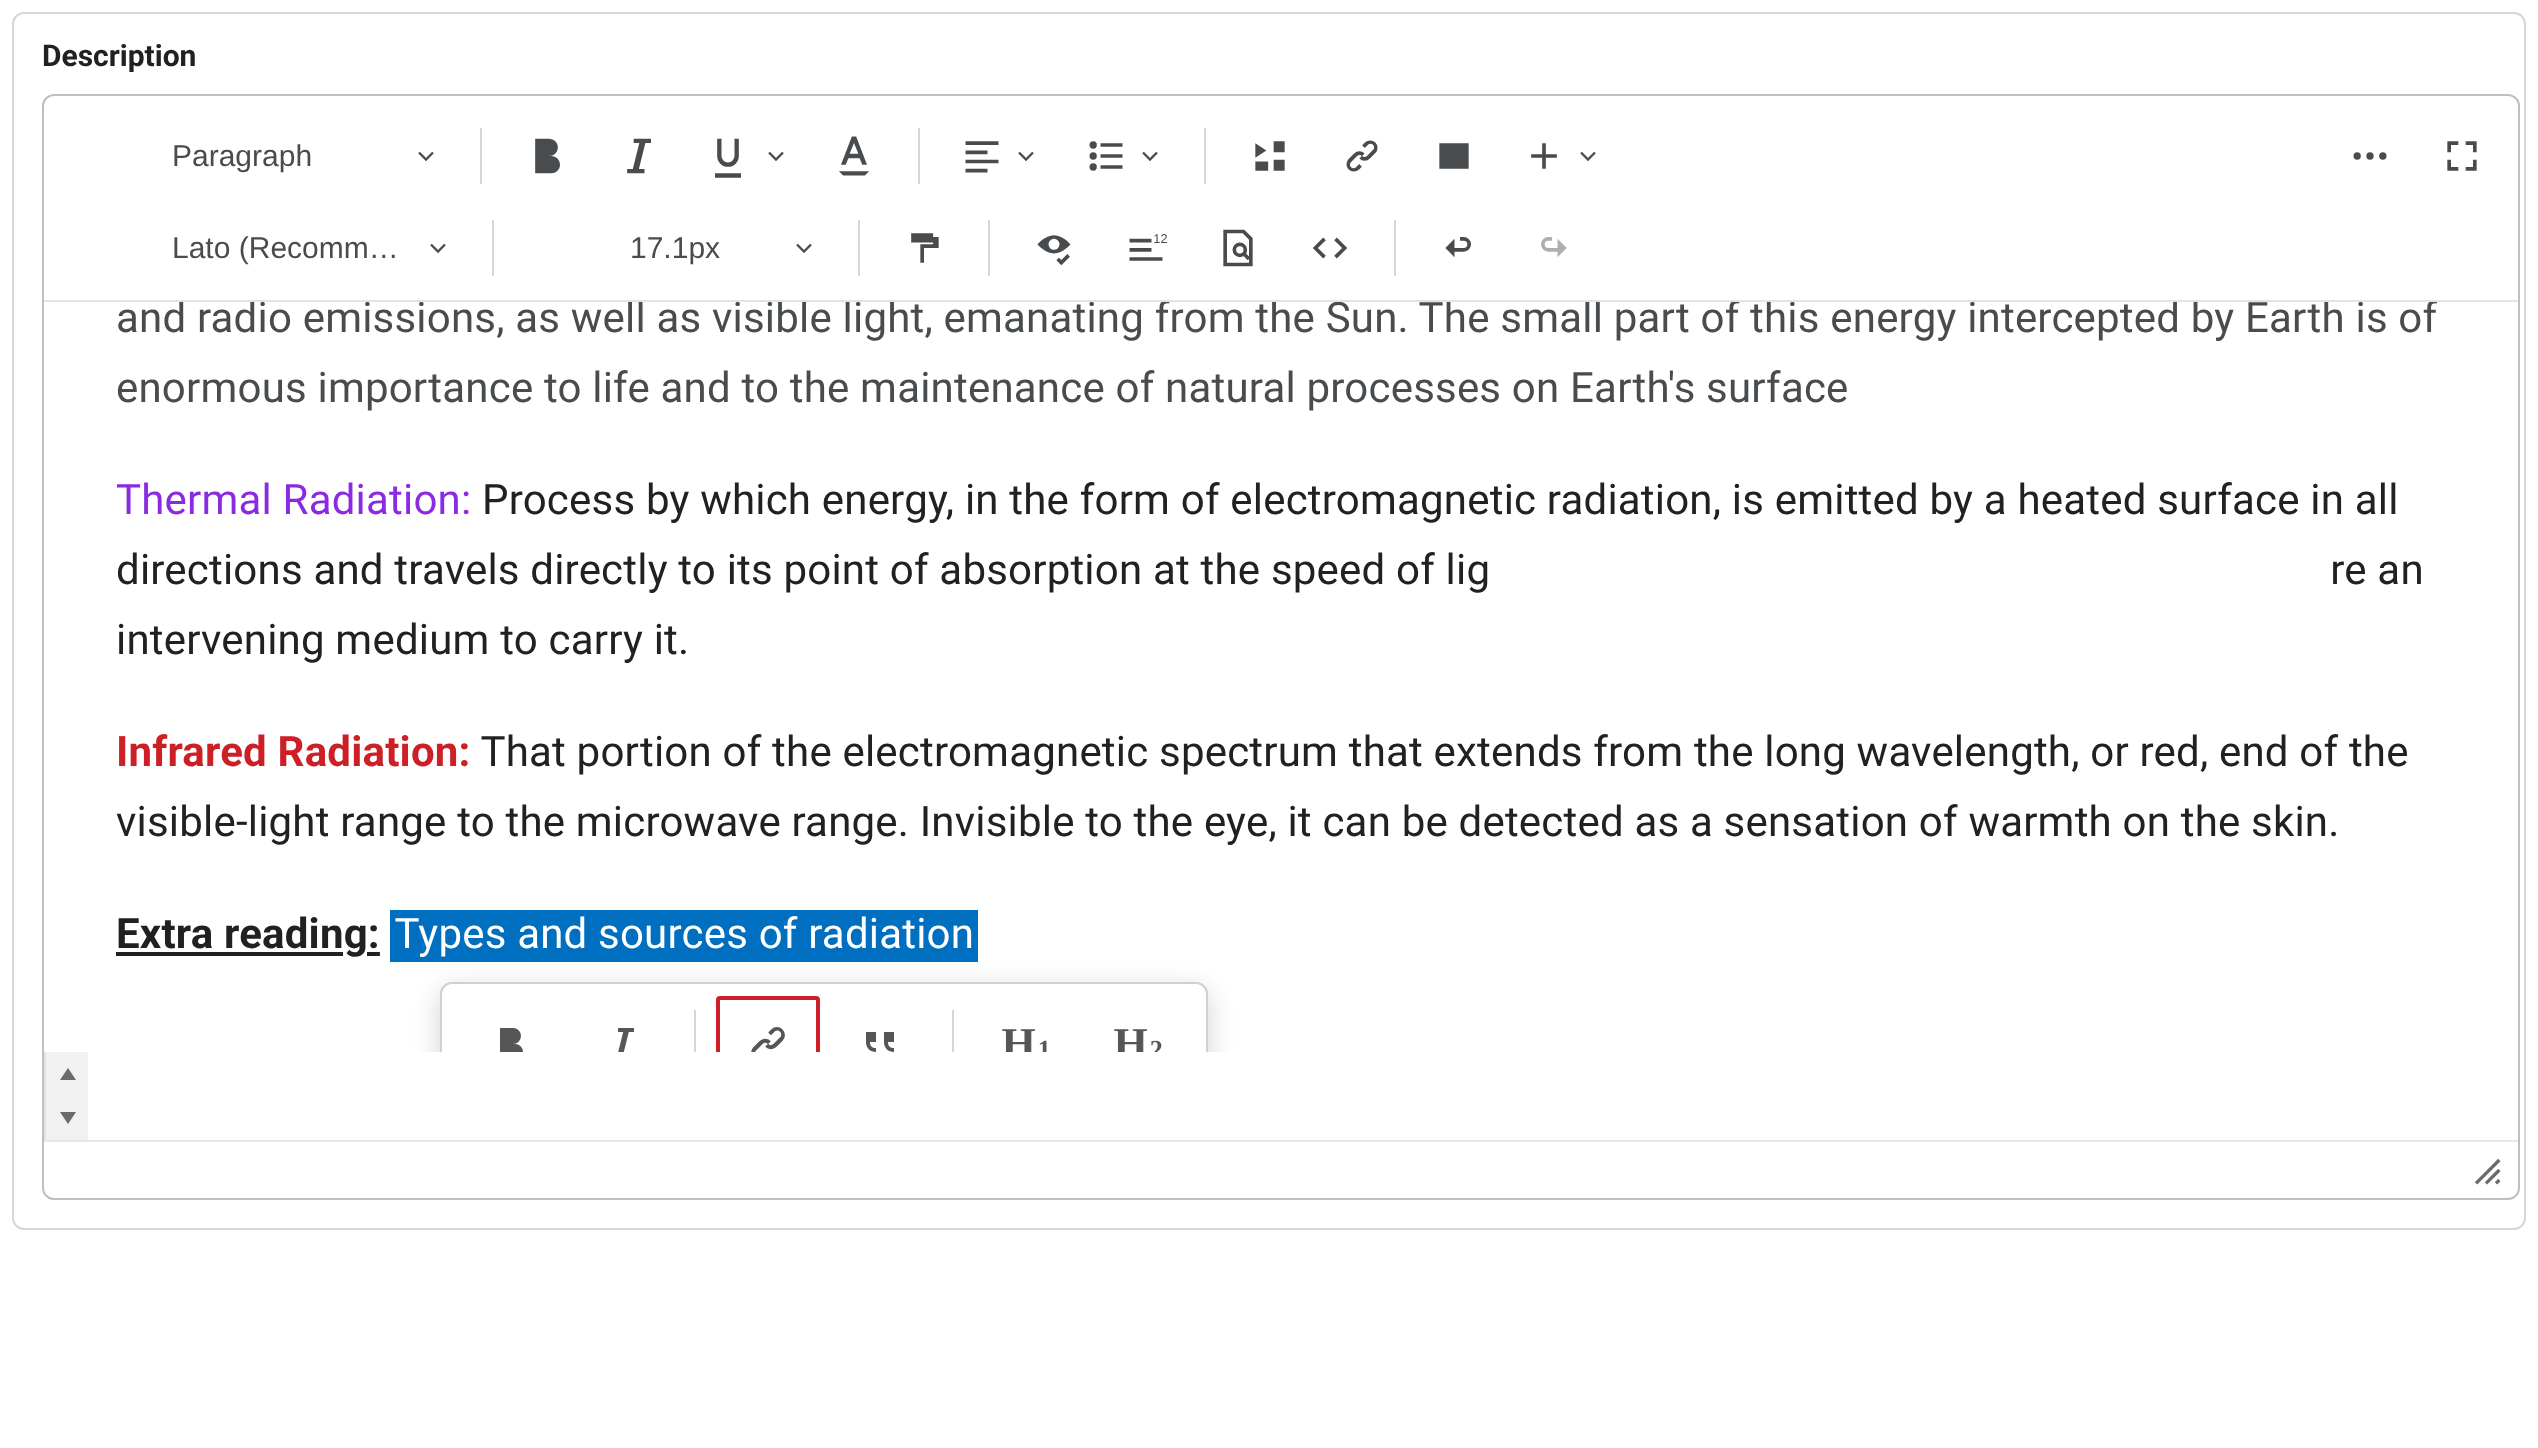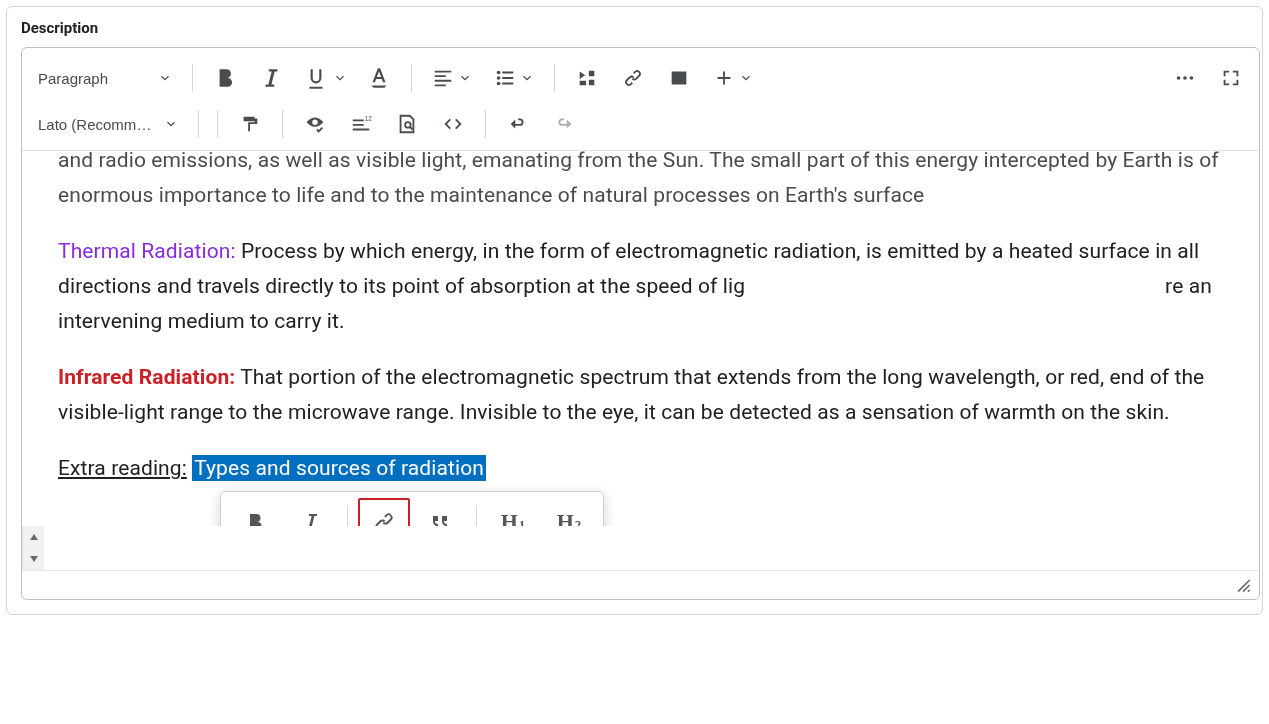--- a/index.html
+++ b/index.html
@@ -48,20 +48,21 @@
   color: #494c4e;
   cursor: pointer;
   height: 36px;
 }
 .tb-btn { width: 40px; }
 .tb-select {
   padding: 0 8px;
   gap: 8px;
   font-size: 15px;
   color: #494c4e;
+  margin-left: 48px;
 }
 .tb-select.wide { min-width: 150px; justify-content: space-between; }
 .tb-select.med  { min-width: 110px; justify-content: space-between; }
 .chev { width: 14px; height: 14px; flex-shrink: 0; }
 .sep {
   width: 1px;
   height: 28px;
   background: #d6d6d6;
   margin: 0 6px;
 }
@@ -85,21 +86,21 @@
   overflow: hidden;
   position: relative;
 }
 .content p { margin-bottom: 22px; }
 .partial-top {
   margin-top: -22px; 
   color: #494c4e;
 }
 .hdr-red { color: #cd2026; font-weight: 700; }
 .hdr-purple { color: #8a2be2; }
-.extra-label { font-weight: 400; text-decoration: underline; }
+.extra-label { font-weight: 700; text-decoration: underline; }
 .selected {
   background: #006fbf;
   color: #fff;
   padding: 1px 2px;
 }
 
 .scrollbar {
   width: 22px;
   background: #f1f1f1;
   border-left: 1px solid #e3e3e3;
@@ -286,20 +287,26 @@
       </div>
 
       <div class="tb-row">
         <button class="tb-select wide">
           <span class="trunc">Lato (Recommended)</span>
           <svg class="chev" viewBox="0 0 24 24">
               <path d="M6 9l6 6 6-6" fill="none" stroke="#494c4e" stroke-width="2"></path>
             </svg>
         </button>
         <div class="sep"></div>
+        <button class="tb-select med">
+          <span>17.1px</span>
+          <svg class="chev" viewBox="0 0 24 24">
+              <path d="M6 9l6 6 6-6" fill="none" stroke="#494c4e" stroke-width="2"></path>
+            </svg>
+        </button>
         <div class="sep"></div>
 
         <button class="tb-btn">
           <svg class="ic" viewBox="0 0 24 24">
               <path d="M5 4h12v5H5zM17 6h3v6h-8v8h-2v-10h7z"></path>
             </svg>
         </button>
         <div class="sep"></div>
         <button class="tb-btn">
           <svg class="ic" viewBox="0 0 24 24">

